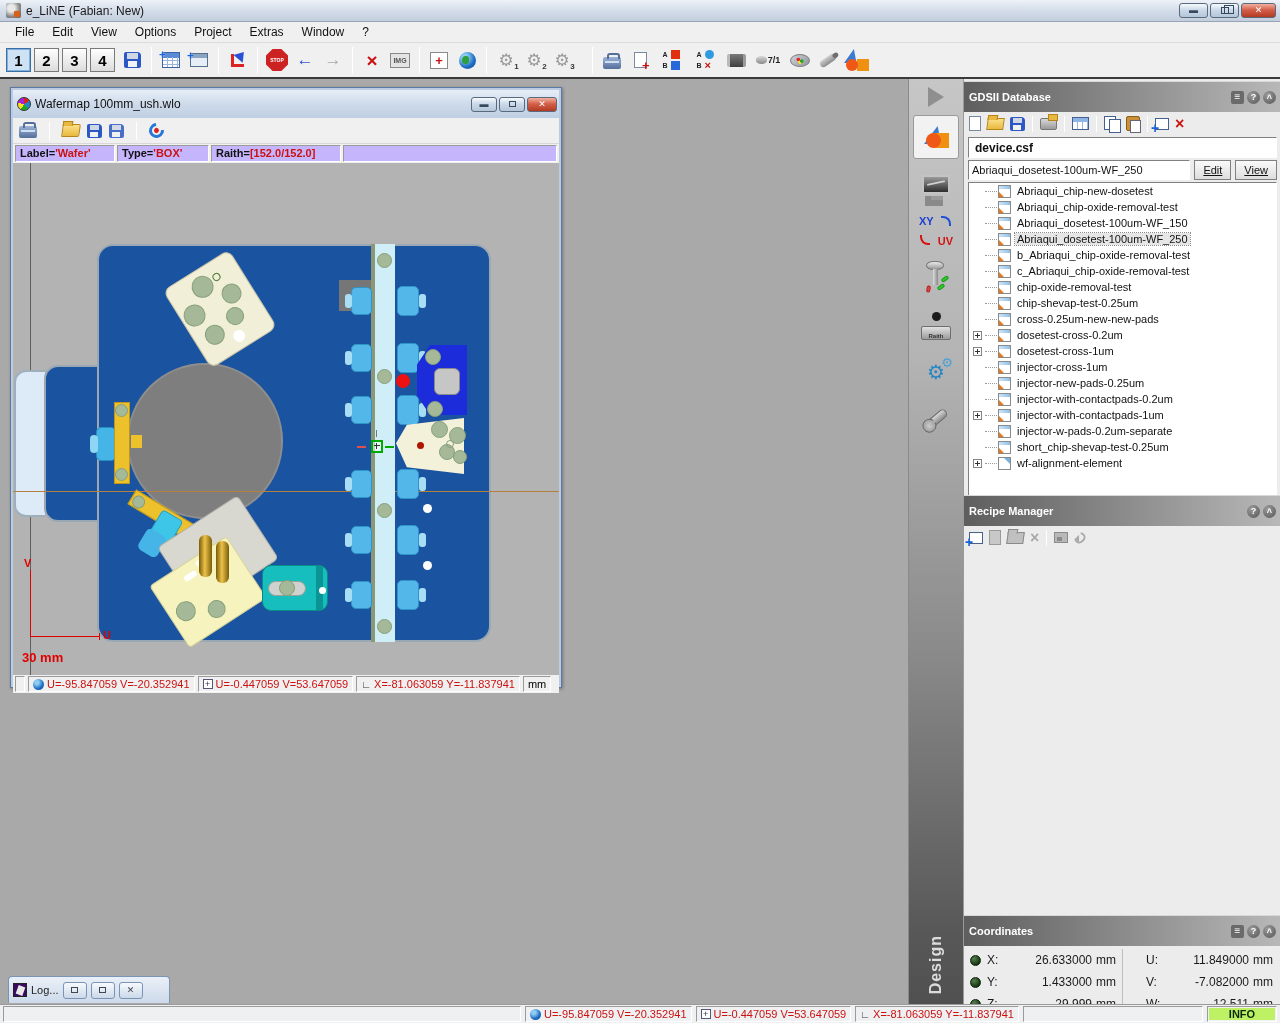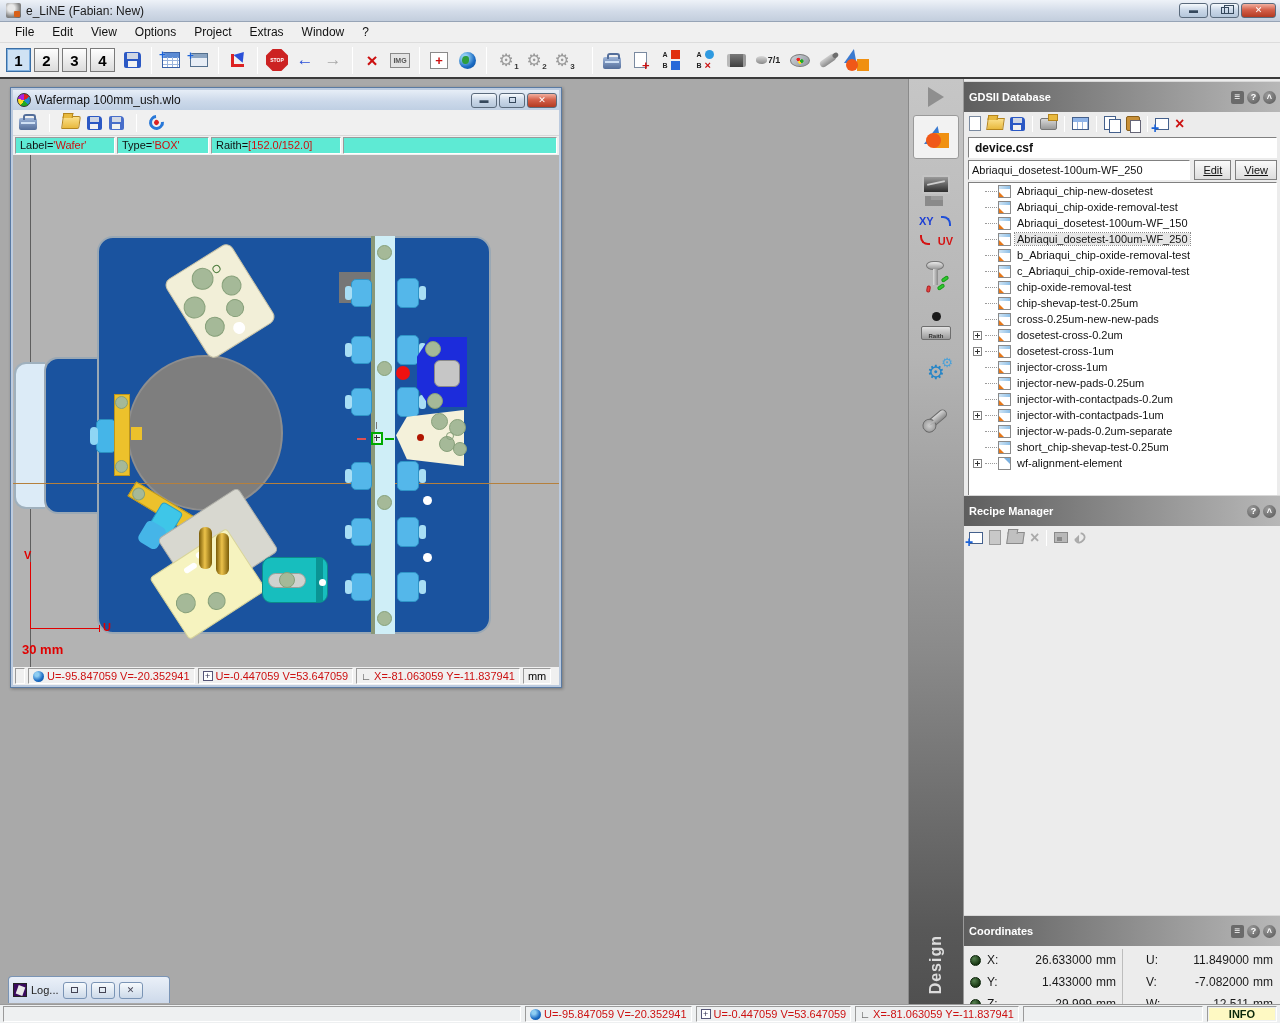--- a/index.html
+++ b/index.html
@@ -92,32 +92,32 @@
   .expicon::before { content:""; position:absolute; left:2px; bottom:2px; width:10px; height:10px; border-left:3px solid #d22; border-bottom:3px solid #d22; }
   .expicon::after { content:""; position:absolute; right:0; top:0; width:0; height:0;
     border-left:6px solid transparent; border-right:6px solid transparent; border-bottom:9px solid #2b50d8; transform:rotate(40deg); }
 
   
   #workspace { position:absolute; left:0; top:79px; width:908px; height:925px; background:#a9a9a9; }
 
   
   #wmwin { position:absolute; left:10px; top:8px; width:552px; height:601px;
     border:1px solid #5a7aa2; background:#bccbdf; padding:2px; box-shadow:1px 1px 3px rgba(0,0,0,0.3); }
-  #wm-titlebar { height:20px; display:flex; align-items:center; padding:0 2px;
+  #wm-titlebar { height:28px; display:flex; align-items:center; padding:0 2px;
     background:linear-gradient(#e7eef7,#ccd9ea 55%,#bfcfe3); }
   .wm-icon { width:14px; height:14px; border-radius:50%; margin:0 4px 0 2px;
     background:conic-gradient(#d22 0 60deg,#28c 60deg 140deg,#2a2 140deg 210deg,#fd2 210deg 280deg,#a2d 280deg 360deg); border:1px solid #333; }
   #wm-titlebar .t { font-size:12px; color:#111; }
   #wm-toolbar { height:26px; background:#f0f0f0; display:flex; align-items:center; gap:7px; padding-left:6px; border-bottom:1px solid #d8d8d8; }
   .folderic { width:18px; height:13px; position:relative; background:linear-gradient(#fbe08a,#e8b93e); border:1px solid #b5851c; border-radius:1px 2px 2px 1px; transform:skewX(-8deg); }
   .folderic::before { content:""; position:absolute; left:-1px; top:-4px; width:8px; height:4px; background:#e8b93e; border:1px solid #b5851c; border-bottom:none; }
   .refreshic { width:15px; height:15px; border:3px solid #2878d8; border-radius:50%; border-top-color:transparent; transform:rotate(40deg); position:relative; }
   .refreshic::after { content:""; position:absolute; left:2px; top:2px; width:5px; height:5px; border-radius:50%; background:#d22; }
   #wm-info { height:19px; background:#f0f0f0; display:flex; gap:2px; padding:1px 2px; font-size:11px; }
-  #wm-info .cell { border:1px solid; border-color:#9a9a9a #fff #fff #9a9a9a; background:#5eead4; padding:1px 4px; white-space:nowrap; }
+  #wm-info .cell { border:1px solid; border-color:#9a9a9a #fff #fff #9a9a9a; background:#c4b5fd; padding:1px 4px; white-space:nowrap;font-weight:bold; }
   #wm-info .k { color:#111; } #wm-info .v { color:#cc1111; }
   #canvas { position:relative; height:512px; background:#b3b3b3; overflow:hidden; }
   #wm-status { height:18px; background:#f0f0f0; display:flex; gap:3px; padding:1px 2px; align-items:stretch; font-size:11px; }
   .scell { border:1px solid; border-color:#9a9a9a #fff #fff #9a9a9a; display:flex; align-items:center; gap:3px; padding:0 4px; white-space:nowrap; }
   .scell .red { color:#cc1111; }
   .mini-globe { width:11px; height:11px; border-radius:50%; background:radial-gradient(circle at 35% 32%, #8ecdf2 18%, #1d6cc4 60%, #0a4a92); flex:none; }
   .mini-plus { width:10px; height:10px; border:1px solid #557; background:#fff; color:#335; font-size:9px; line-height:8px; text-align:center; flex:none; }
   .mini-l { font-size:10px; color:#333; font-weight:bold; flex:none; }
 
   
@@ -239,21 +239,21 @@
   .led { width:11px; height:11px; border-radius:50%; background:radial-gradient(circle at 35% 30%, #55804f, #14310f 75%); flex:none; margin-right:6px; border:1px solid #0c230a; }
   .clabel { width:22px; }
   .cval { flex:1; text-align:right; }
   .cunit { width:24px; text-align:right; }
 
   
   #statusbar { position:absolute; left:0; bottom:0; width:1280px; height:19px; background:#eef0f1;
     border-top:1px solid #9a9a9a; display:flex; align-items:stretch; gap:4px; padding:1px 3px; font-size:11px; }
   #statusbar .filler { flex:none; width:518px; border:1px solid; border-color:#9a9a9a #fff #fff #9a9a9a; }
   .infocell { width:70px; border:1px solid; border-color:#9a9a9a #fff #fff #9a9a9a; display:flex; }
-  .infobadge { flex:1; margin:1px; background:#fef9c3; color:#0a280a; font-weight:bold; display:flex; align-items:center; justify-content:center; }
+  .infobadge { flex:1; margin:1px; background:#bef264; color:#0a280a; font-weight:bold; display:flex; align-items:center; justify-content:center; }
 </style>
 </head>
 <body>
 
 <div id="titlebar">
   <div class="app-icon"></div>
   <div class="title-text">e_LiNE (Fabian: New)</div>
   <div class="winbtns">
     <div class="wbtn">▬</div>
     <div class="wbtn">

